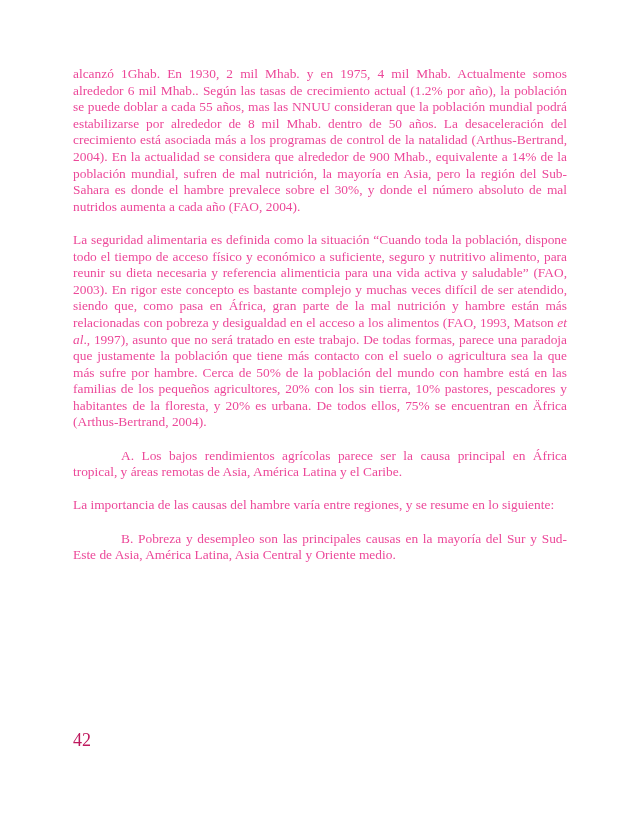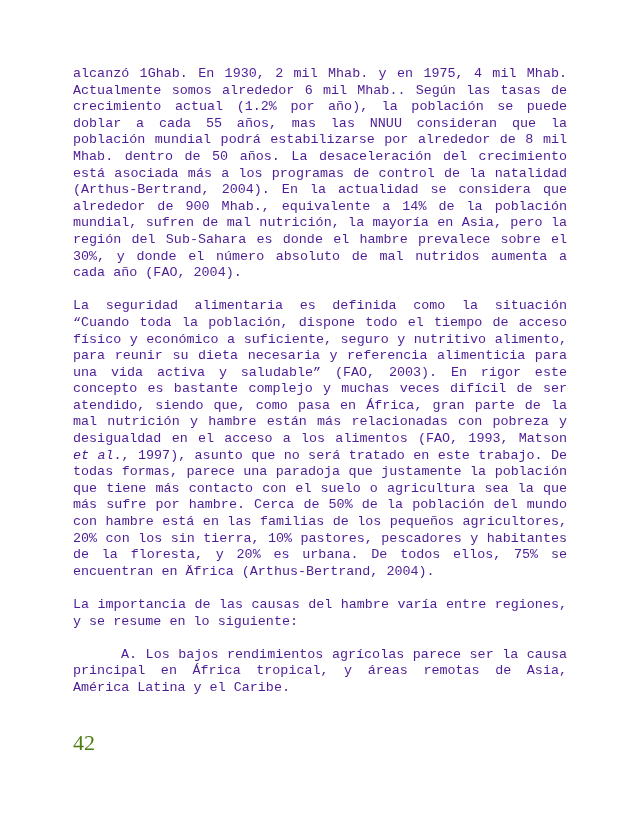--- a/index.html
+++ b/index.html
@@ -1,33 +1,34 @@
 <!DOCTYPE html>
 <html><head>
 <meta charset="utf-8">
 <style>
   html, body { margin: 0; padding: 0; background: #ffffff; }
   body { width: 640px; height: 816px; position: relative; overflow: hidden; }
   .page {
     position: absolute; left: 73px; top: 66px; width: 494px;
-    font-family: Liberation Mono, monospace;
-    font-size: 13.4px; line-height: 16.6px; color: #4c1d95;
+    font-family: Liberation Serif, serif;
+    font-size: 13.4px; line-height: 16.6px; color: #ec4899;
   }
   .para { margin: 0 0 16.6px 0; text-align: justify; }
   .indent { text-indent: 48px; }
   .page-number {
     position: absolute; left: 73px; top: 730px;
     font-family: "Liberation Serif", serif;
-    font-size: 22px; color: #4d7c0f;
+    font-size: 18px; color: #be185d;
   }
   em { font-style: italic; }
 </style>
 </head>
 <body>
 
 <div class="page">
   <p class="para">alcanzó 1Ghab. En 1930, 2 mil Mhab. y en 1975, 4 mil Mhab. Actualmente somos alrededor 6 mil Mhab.. Según las tasas de crecimiento actual (1.2% por año), la población se puede doblar a cada 55 años, mas las NNUU consideran que la población mundial podrá estabilizarse por alrededor de 8 mil Mhab. dentro de 50 años. La desaceleración del crecimiento está asociada más a los programas de control de la natalidad (Arthus-Bertrand, 2004). En la actualidad se considera que alrededor de 900 Mhab., equivalente a 14% de la población mundial, sufren de mal nutrición, la mayoría en Asia, pero la región del Sub-Sahara es donde el hambre prevalece sobre el 30%, y donde el número absoluto de mal nutridos aumenta a cada año (FAO, 2004).</p>
   <p class="para"><span>La seguridad alimentaria es definida como la situación “Cuando toda la población, dispone todo el tiempo de acceso físico y económico a suficiente, seguro y nutritivo alimento, para reunir su dieta necesaria y referencia alimenticia para una vida activa y saludable” (FAO, 2003). En rigor este concepto es bastante complejo y muchas veces difícil de ser atendido, siendo que, como pasa en África, gran parte de la mal nutrición y hambre están más relacionadas con pobreza y desigualdad en el acceso a los alimentos (FAO, 1993, Matson </span><em>et al</em><span>., 1997), asunto que no será tratado en este trabajo. De todas formas, parece una paradoja que justamente la población que tiene más contacto con el suelo o agricultura sea la que más sufre por hambre. Cerca de 50% de la población del mundo con hambre está en las familias de los pequeños agricultores, 20% con los sin tierra, 10% pastores, pescadores y habitantes de la floresta, y 20% es urbana. De todos ellos, 75% se encuentran en Äfrica (Arthus-Bertrand, 2004).</span></p>
+  <p class="para indent">A. Los bajos rendimientos agrícolas parece ser la causa principal en África tropical, y áreas remotas de Asia, América Latina y el Caribe.</p>
   <p class="para">La importancia de las causas del hambre varía entre regiones, y se resume en lo siguiente:</p>
-  <p class="para indent">A. Los bajos rendimientos agrícolas parece ser la causa principal en África tropical, y áreas remotas de Asia, América Latina y el Caribe.</p>
+  <p class="para indent">B. Pobreza y desempleo son las principales causas en la mayoría del Sur y Sud-Este de Asia, América Latina, Asia Central y Oriente medio.</p>
 </div>
 
 <div class="page-number">42</div>
 
 </body></html>

